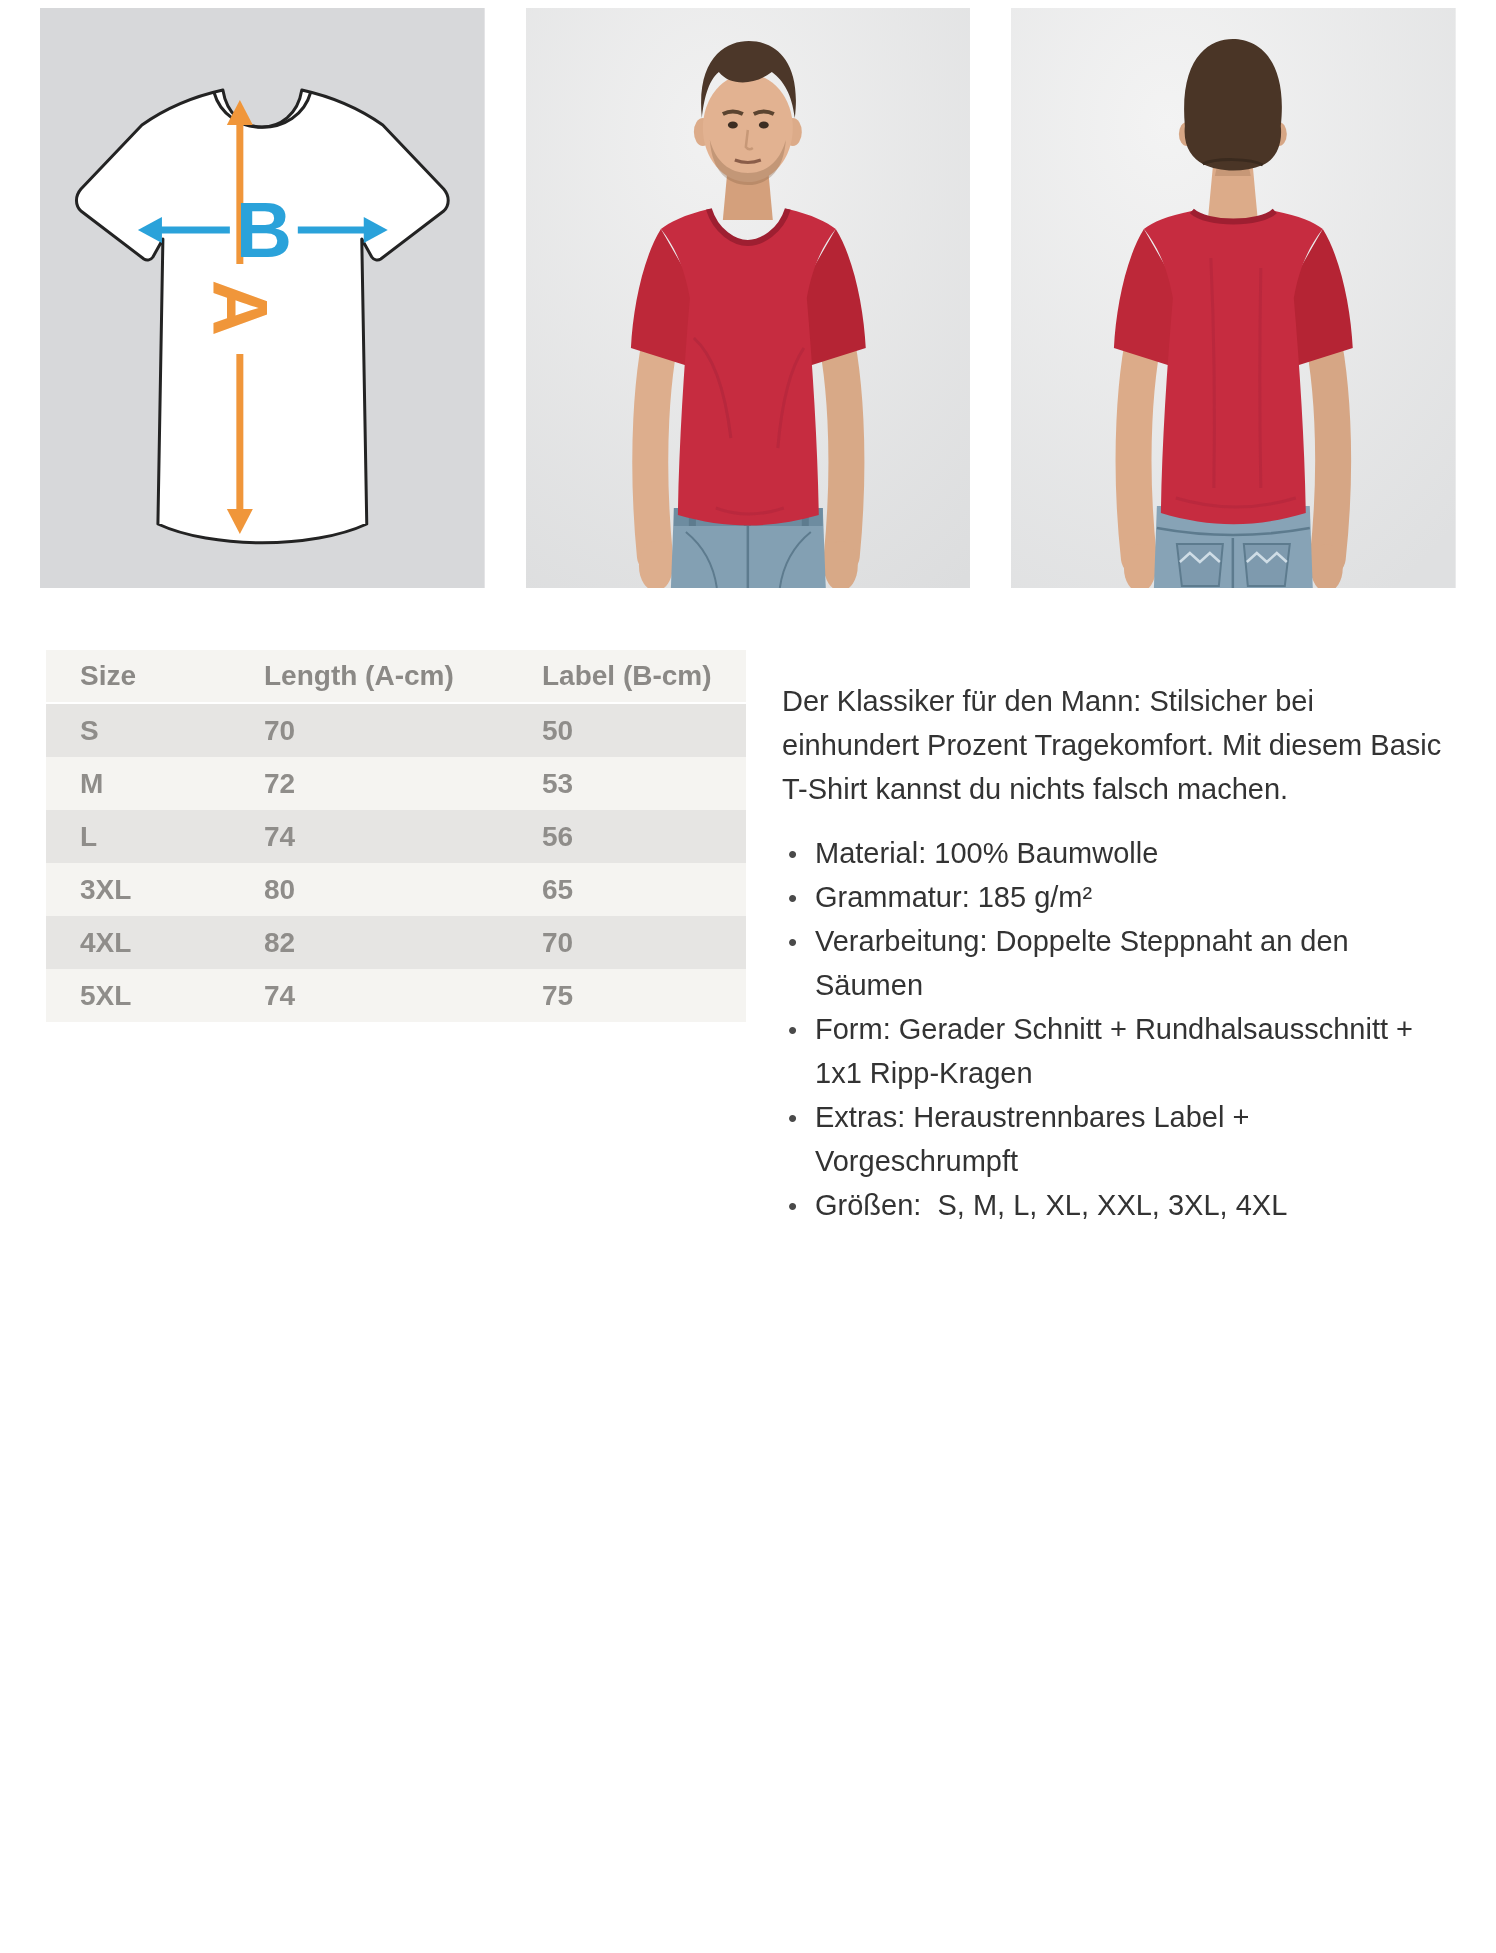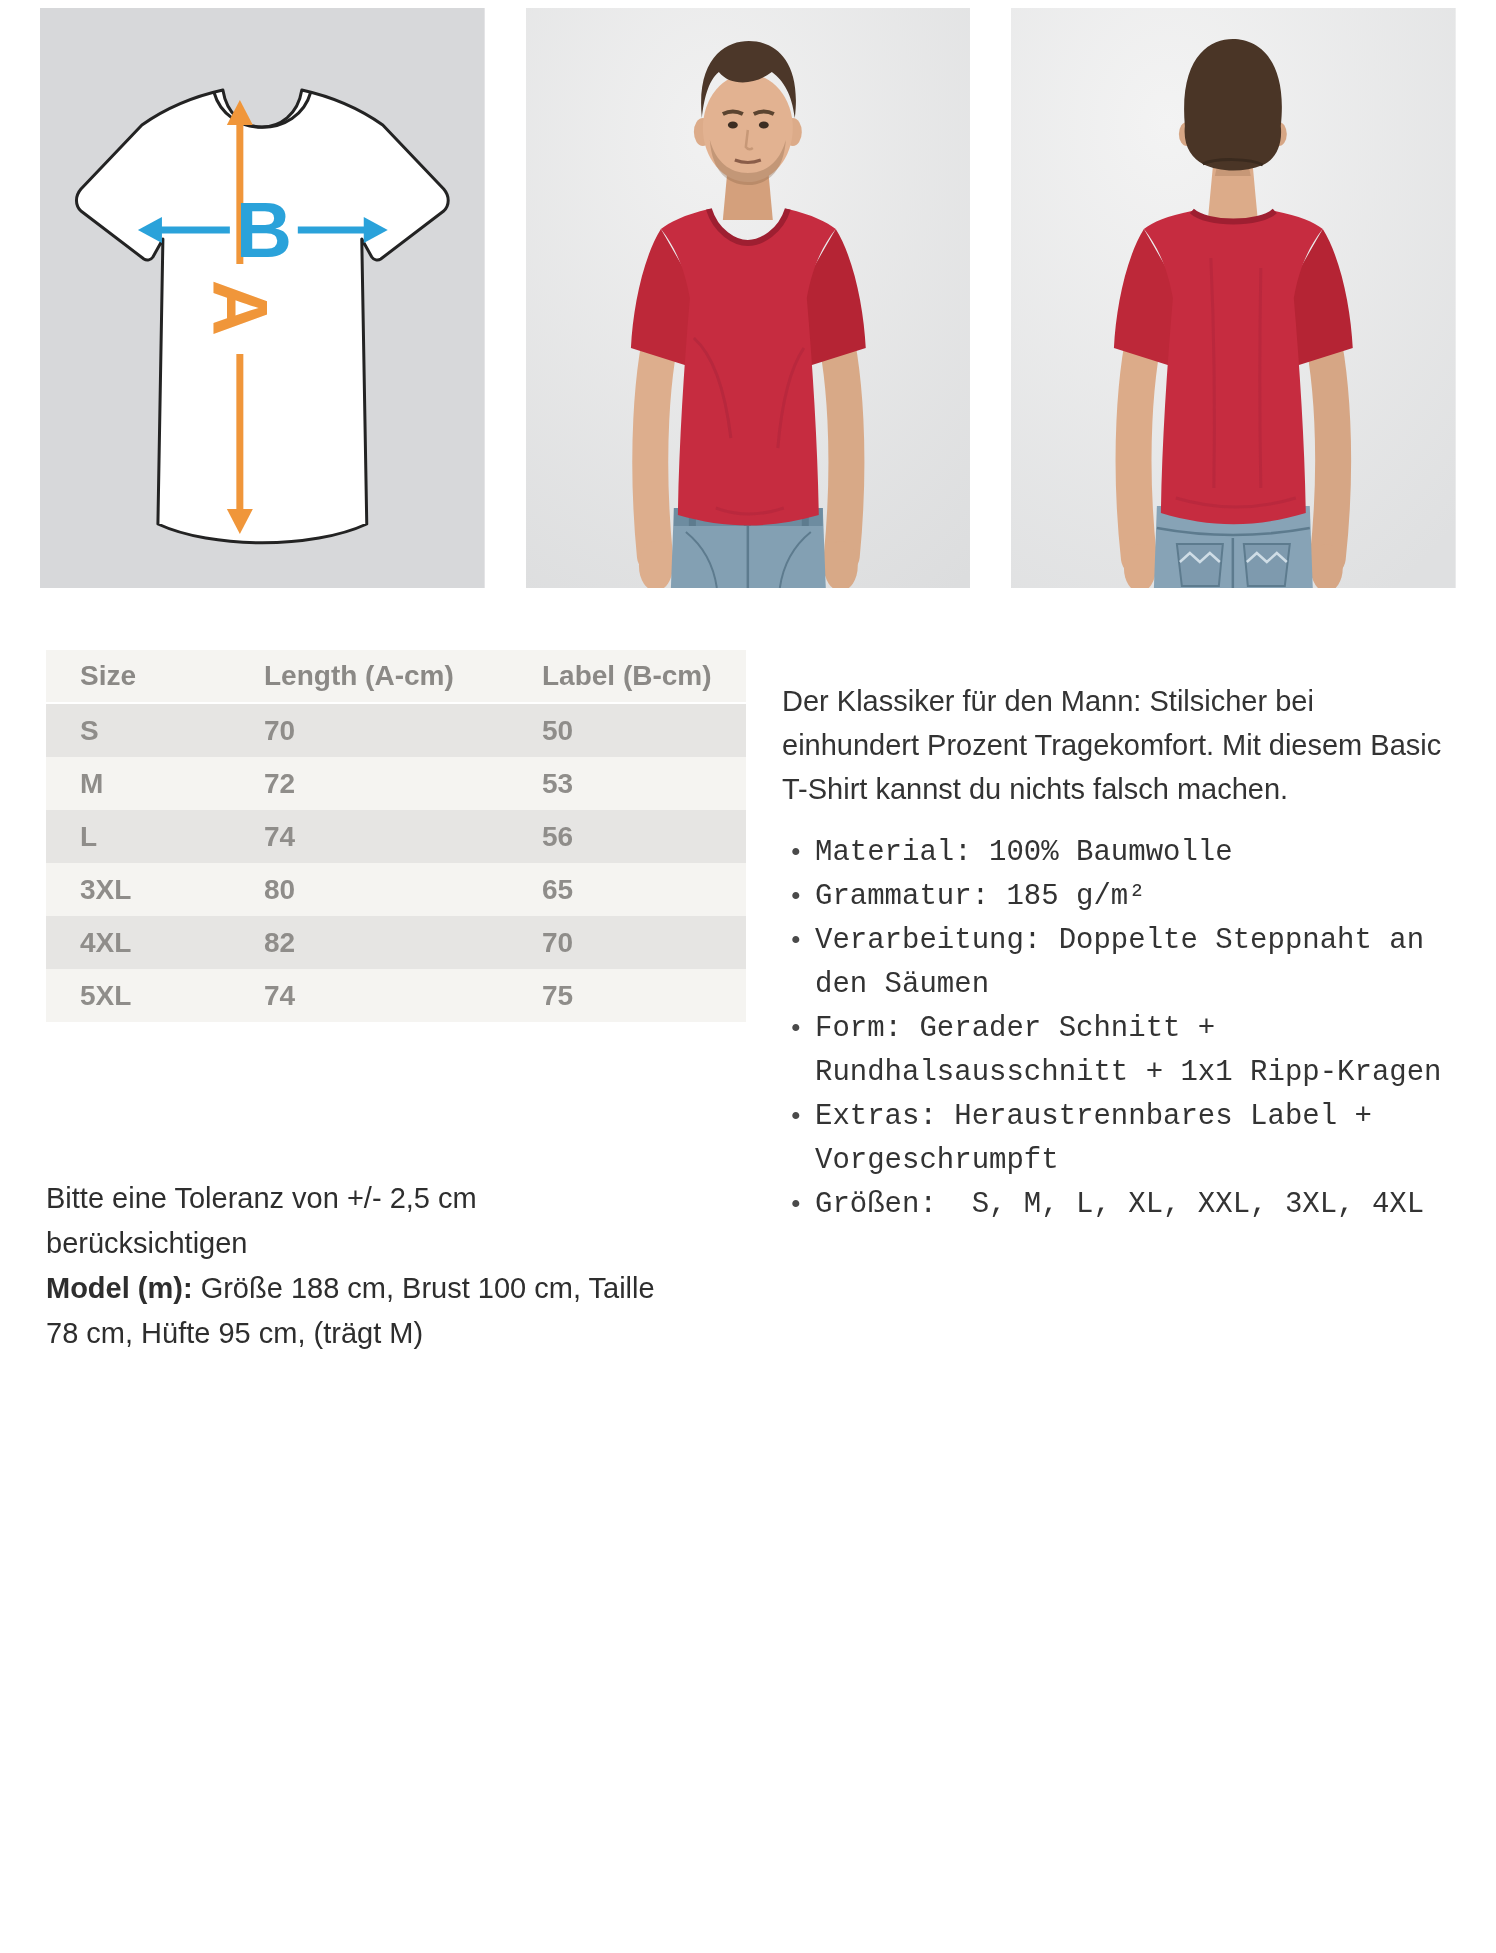--- a/index.html
+++ b/index.html
@@ -22,21 +22,21 @@
   .td { padding-left:34px; }
   .td.c0 { width:196px; }
   .td.c1 { width:273px; padding-left:22px; }
   .td.c2 { width:231px; padding-left:27px; }
   
   .notes { position:absolute; left:46px; top:1176px; width:625px; font-size:29px; line-height:45px; color:#2e2e2e; }
   .notes strong { font-weight:bold; }
   
   .description { position:absolute; left:782px; top:648px; width:676px; font-size:29px; line-height:44px; color:#333333;margin-top:31px; }
   .description .intro { margin:0 0 20px 0; }
-  .bullets { list-style:none;font-family:Liberation Mono, monospace; }
+  .bullets { list-style:none; }
   .bullets li { position:relative; padding-left:33px; }
   .dot { position:absolute; left:6px; top:0; color:#4a4a4a; }
   .dot::before { content:"\2022"; font-size:26px; }
   .btext { white-space:pre-wrap; }
 </style>
 </head>
 <body>
 
 <div class="canvas">
 
@@ -225,24 +225,20 @@
       <span class="td c1">82</span>
       <span class="td c2">70</span>
     </div>
     <div class="tr plain">
       <span class="td c0">5XL</span>
       <span class="td c1">74</span>
       <span class="td c2">75</span>
     </div>
   </div>
 
-  <div class="notes">
-    <p>Bitte eine Toleranz von +/- 2,5 cm berücksichtigen</p>
-    <p><strong>Model (m):</strong> <span>Größe 188 cm, Brust 100 cm, Taille 78 cm, Hüfte 95 cm, (trägt M)</span></p>
-  </div>
 
   <div class="description">
     <p class="intro">Der Klassiker für den Mann: Stilsicher bei einhundert Prozent Tragekomfort. Mit diesem Basic T-Shirt kannst du nichts falsch machen.</p>
     <ul class="bullets">
       <li><span class="dot"></span><span class="btext">Material: 100% Baumwolle</span></li>
       <li><span class="dot"></span><span class="btext">Grammatur: 185 g/m²</span></li>
       <li><span class="dot"></span><span class="btext">Verarbeitung: Doppelte Steppnaht an den Säumen</span></li>
       <li><span class="dot"></span><span class="btext">Form: Gerader Schnitt + Rundhalsausschnitt + 1x1 Ripp-Kragen</span></li>
       <li><span class="dot"></span><span class="btext">Extras: Heraustrennbares Label + Vorgeschrumpft</span></li>
       <li><span class="dot"></span><span class="btext">Größen:  S, M, L, XL, XXL, 3XL, 4XL</span></li>

